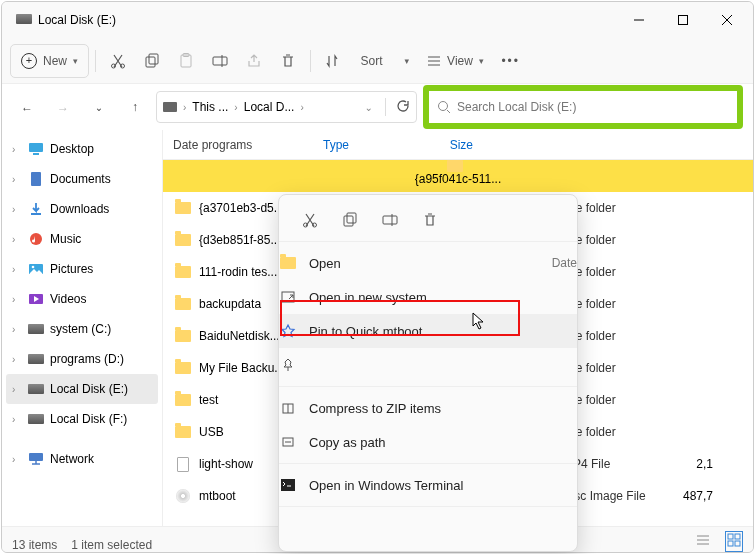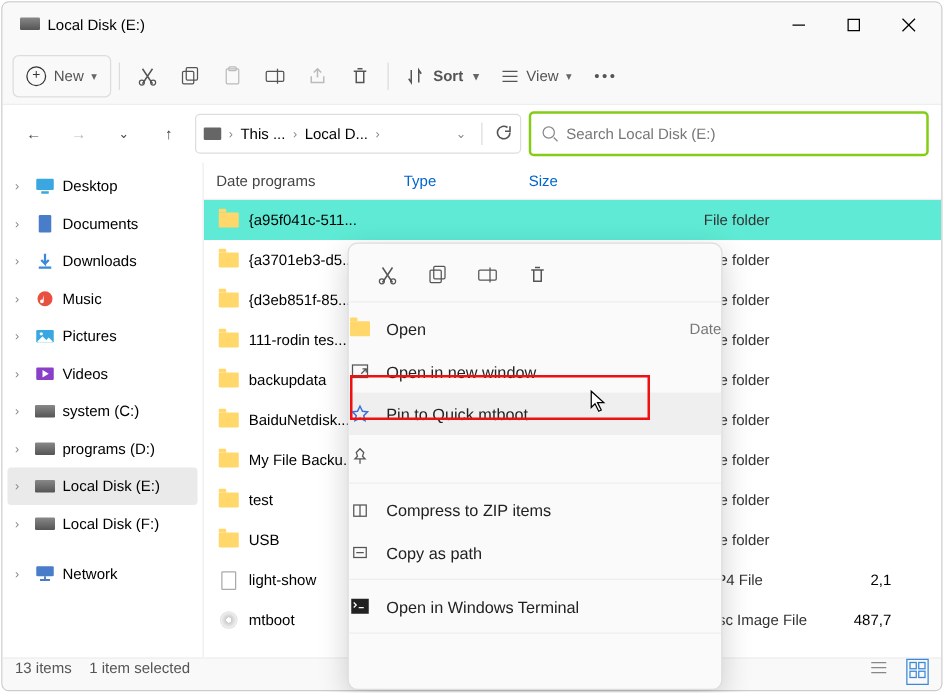--- a/index.html
+++ b/index.html
@@ -14,47 +14,47 @@
 .tbtn { height: 34px; display: flex; align-items: center; justify-content: center; padding: 0 8px; border-radius: 4px; color: #555;}
 .newbtn { border: 1px solid #ddd; border-radius: 5px; gap: 6px; padding: 0 10px;}
 .newbtn .plus-icon { width: 16px; height: 16px; border: 1.5px solid #333; border-radius: 50%; display:flex; align-items:center; justify-content:center; font-size: 11px; line-height: 1; color:#333;}
 .tsep { width: 1px; height: 22px; background: #ddd; margin: 0 4px; }
 .navbar { height: 46px; display: flex; align-items: center; padding: 0 10px; gap: 6px; background: #fff;}
 .navbtn { width: 30px; height: 30px; display: flex; align-items: center; justify-content: center; color: #444; border-radius: 4px; }
 .navbtn.disabled { color: #bbb; }
 .breadcrumb { flex: 1; height: 32px; border: 1px solid #ddd; border-radius: 4px; display: flex; align-items: center; padding: 0 6px; gap: 4px; background: #fff;}
 .bc-sep { color: #888; font-size: 10px; padding: 0 2px;}
 .bc-drive-icon { width: 14px; height: 10px; background: #666; border-radius: 1px; position: relative; display:inline-block;}
-.searchbox { width: 320px; height: 32px; border: 2px solid #84cc16; border-radius: 4px; display: flex; align-items: center; padding: 16px 8px; gap: 6px; color: #777; background: #fff;}
+.searchbox { width: 320px; height: 32px; border: 6px solid #84cc16; border-radius: 4px; display: flex; align-items: center; padding: 16px 8px; gap: 6px; color: #777; background: #fff;}
 .body { flex: 1; display: flex; overflow: hidden; background: #fff;}
 .sidebar { width: 160px; padding: 4px 0; overflow: hidden; }
 .side-item { height: 30px; display: flex; align-items: center; padding: 0 6px 0 10px; gap: 6px; }
 .side-item .caret { width: 10px; color: #888; font-size: 10px; }
 .side-item.selected { background: #eaeaea; border-radius: 3px; margin: 0 4px; padding-left: 6px;}
 .side-sep { height: 10px; }
 .content { flex: 1; display: flex; flex-direction: column; border-left: 1px solid #eee; overflow: hidden; }
 .columns { height: 30px; display: flex; align-items: center; padding: 0 10px; color: #444; font-size: 12px; border-bottom: 1px solid #eee;}
 .col-name { flex: 0 0 240px; padding-left: 18px;}
 .col-date { flex: 0 0 150px; }
 .col-type { flex: 0 0 100px; color: #0066cc;}
-.col-size { flex: 0 0 50px; text-align: left; color: #0066cc;}
+.col-size { flex: 0 0 50px; text-align: right; color: #0066cc;}
 .sort-caret { font-size: 9px; color: #666; margin-left: 36px;}
 .rows { flex: 1; overflow: hidden; }
 .row { height: 32px; display: flex; align-items: center; padding: 0 10px; }
-.row.selected { background: #5eead4; }
+.row.selected { background: #fde047; flex-direction: column; }
 .row .icon { width: 20px; display: flex; justify-content: center; margin-right: 6px;}
 .row .name { flex: 0 0 214px; white-space: nowrap; overflow: hidden; text-overflow: ellipsis; }
 .row .date { flex: 0 0 150px; color: #555; }
 .row .type { flex: 0 0 100px; color: #333; }
 .row .size { flex: 0 0 50px; text-align: right; }
 .folder-icon { width: 16px; height: 12px; background: #ffd76a; border-radius: 1px; position: relative; display:inline-block;}
 .folder-icon::before { content:''; position:absolute; top:-3px; left:0; width:6px; height:3px; background:#ffd76a; border-radius:1px 1px 0 0;}
 .mp4-icon { width: 12px; height: 15px; background: #fff; border:1px solid #aaa; border-radius:1px; position:relative; display:inline-block;}
 .disc-icon { width: 14px; height: 14px; border-radius:50%; background: radial-gradient(circle, #fff 20%, #ccc 22%, #eee 60%, #aaa 100%); display:inline-block;}
-.statusbar { height: 26px; border-top: 1px solid #eee; display: flex; align-items: flex-start; padding: 0 10px; gap: 14px; color: #555; background: #f9f9f9;}
+.statusbar { height: 26px; border-top: 1px solid #eee; display: flex; align-items: flex-end; padding: 0 10px; gap: 14px; color: #555; background: #f9f9f9;}
 .statusbar .spacer { flex:1; }
 .ctxmenu { position: absolute; left: 278px; top: 194px; width: 300px; background: #fafafa; border: 1px solid #ddd; border-radius: 8px; box-shadow: 0 8px 24px rgba(0,0,0,0.18); padding: 6px 0; z-index: 10;}
 .ctx-toprow { display:flex; gap: 10px; padding: 4px 16px 6px; border-bottom: 1px solid #eee; margin-bottom: 4px;}
 .ctx-toprow .ctx-ticon { width: 30px; height: 30px; display:flex; align-items:center; justify-content:center; color:#444; border-radius:4px;}
 .ctx-item { height: 34px; display: flex; align-items: center; padding: 0 0; gap: 12px; font-size: 13px; color: #222;}
 .ctx-item .ctx-icon { width: 18px; display:flex; justify-content:center; color:#444;}
 .ctx-item .ctx-label { flex: 1; }
 .ctx-item .ctx-shortcut { color: #777; font-size: 12px;}
 .ctx-item.highlight { background: #efefef; }
 .ctx-sep { height: 1px; background: #eee; margin: 4px 0;}
@@ -126,21 +126,21 @@
         <svg width="16" height="16">
           <path d="M3 8 v5 h10 v-5 M8 2 v7 M5 5 l3-3 3 3" fill="none" stroke="#bbb" stroke-width="1.2"></path>
         </svg>
       </div>
     <div class="tbtn">
         <svg width="16" height="16">
           <path d="M3 4 h10 M5 4 v9 h6 v-9 M6 2 h4" fill="none" stroke="#555" stroke-width="1.2"></path>
         </svg>
       </div>
     <div class="tsep"></div>
-    <div class="tbtn" style="gap:8px;font-weight:bold;">
+    <div class="tbtn" style="gap:22px;">
       <svg width="14" height="14">
           <path d="M4 2 v10 l-2 -3 M10 12 v-10 l2 3" fill="none" stroke="#555" stroke-width="1.2"></path>
         </svg>
       <span>Sort</span>
       <span style="font-size:9px;color:#666;">▾</span>
     </div>
     <div class="tbtn" style="gap:6px;">
       <svg width="14" height="14">
           <line x1="1" y1="3" x2="13" y2="3" stroke="#555"></line>
           <line x1="1" y1="7" x2="13" y2="7" stroke="#555"></line>
@@ -424,21 +424,21 @@
       <span class="ctx-label">Open</span>
       <span class="ctx-shortcut">Date</span>
     </div>
   <div class="ctx-item">
       <span class="ctx-icon">
         <svg width="14" height="14">
           <rect x="1" y="2" width="12" height="10" fill="none" stroke="#555"></rect>
           <path d="M9 5 h3 v3 M12 5 l-4 4" fill="none" stroke="#555"></path>
         </svg>
       </span>
-      <span class="ctx-label">Open in new window</span>
+      <span class="ctx-label">Open in new system</span>
     </div>
   <div class="ctx-item highlight">
       <span class="ctx-icon">
         <svg width="14" height="14">
           <path d="M7 1 l2 4 4 .5 -3 3 1 4 -4 -2 -4 2 1 -4 -3 -3 4 -.5 z" fill="none" stroke="#3a6fd8" stroke-width="1.2"></path>
         </svg>
       </span>
       <span class="ctx-label">Pin to Quick mtboot</span>
     </div>
   <div class="ctx-item">

